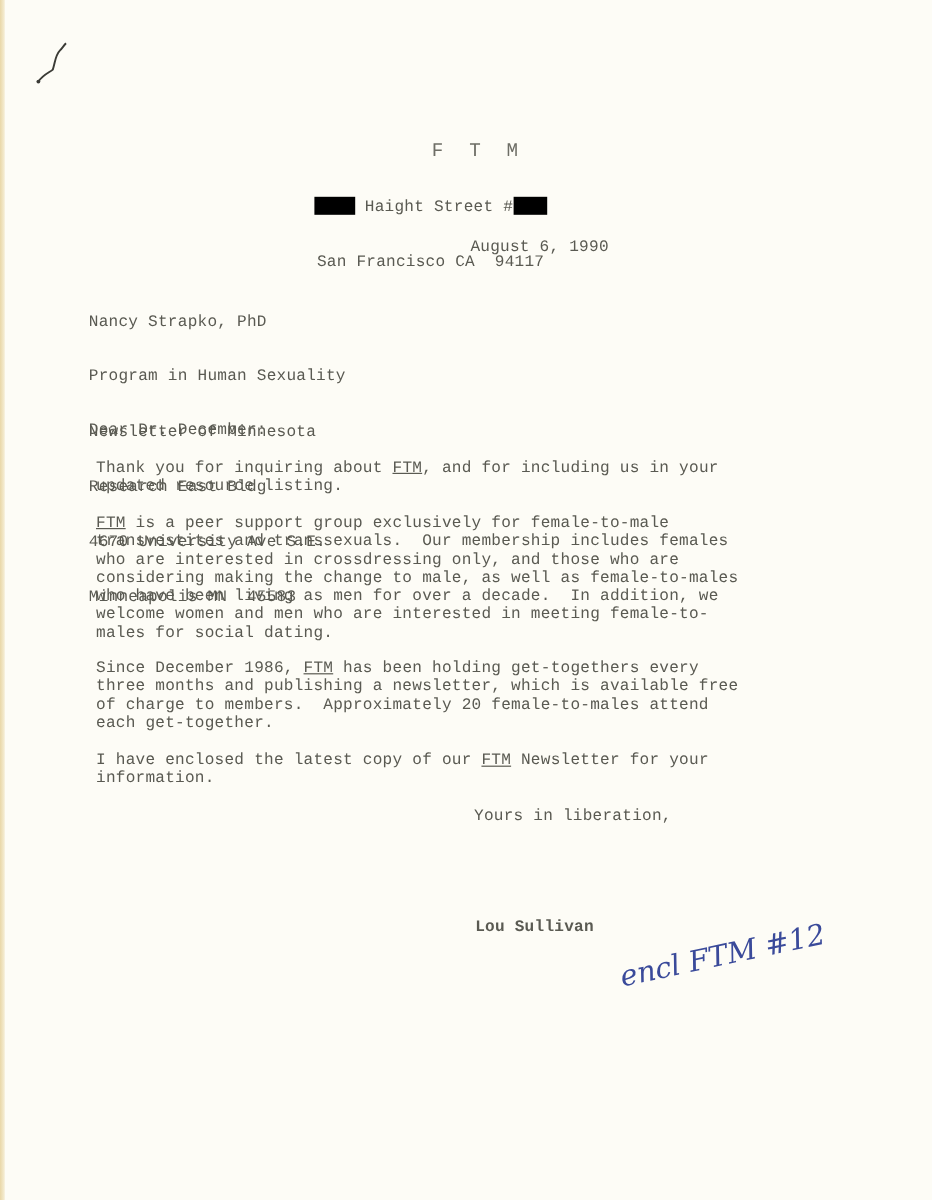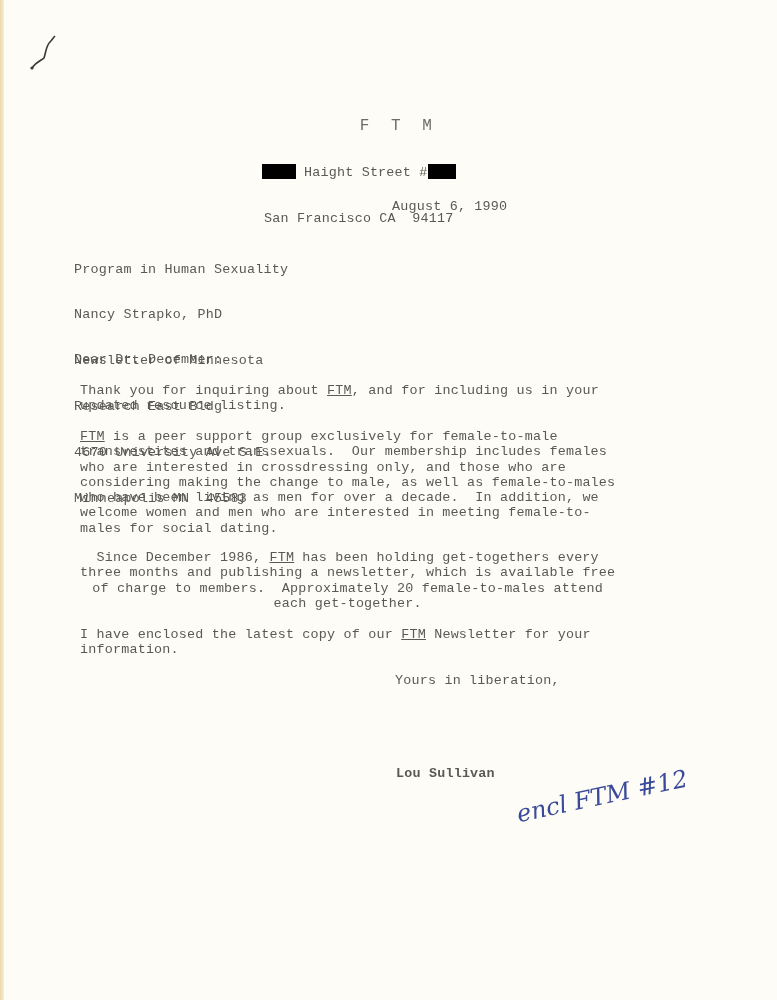--- a/index.html
+++ b/index.html
@@ -20,21 +20,21 @@
     .lh-org { letter-spacing: 6px; font-size: 16px; color: #6e6e66; padding-left: 80px; }
     .redact { display: inline-block; background: #000; height: 15px; vertical-align: -3px; }
     .redact.a { width: 34px; margin-right: 8px; }
     .redact.b { width: 28px; }
     .date { left: 392px; top: 199px; font-family: Liberation Mono, monospace; }
     .recipient { left: 74px; top: 231px; }
     .salutation { left: 74px; top: 352px; }
     .para { left: 80px; }
     .p1 { top: 383px; }
     .p2 { top: 429px; }
-    .p3 { top: 550px; text-align: center; }
+    .p3 { top: 550px; }
     .p4 { top: 627px; }
     .closing { left: 395px; top: 673px; }
     .signature { left: 396px; top: 766px; font-weight: bold; }
     .u { text-decoration: underline; }
     .handwriting {
       position: absolute; left: 520px; top: 800px;
       font-family: "DejaVu Serif", serif; font-style: italic;
       color: #3a4a9a; font-size: 24px;
       transform: rotate(-12deg); transform-origin: left bottom;
     }
@@ -52,22 +52,22 @@
 
 <div class="typed letterhead">
   <span class="lh-line lh-org">F T M</span>
   <span class="lh-line"><span class="redact a"></span><span>Haight Street #</span><span class="redact b"></span></span>
   <span class="lh-line">San Francisco CA  94117</span>
 </div>
 
 <div class="typed date">August 6, 1990</div>
 
 <div class="typed recipient">
+  <div>Nancy Strapko, PhD</div>
   <div>Program in Human Sexuality</div>
-  <div>Nancy Strapko, PhD</div>
   <div>Newsletter of Minnesota</div>
   <div>Research East Bldg</div>
   <div>4670 University Ave S.E.</div>
   <div>Minneapolis MN  45583</div>
 </div>
 
 <div class="typed salutation">Dear Dr. December:</div>
 
 <div class="typed para p1"><span>Thank you for inquiring about </span><span class="u">FTM</span><span>, and for including us in your
 updated resource listing.</span></div>

